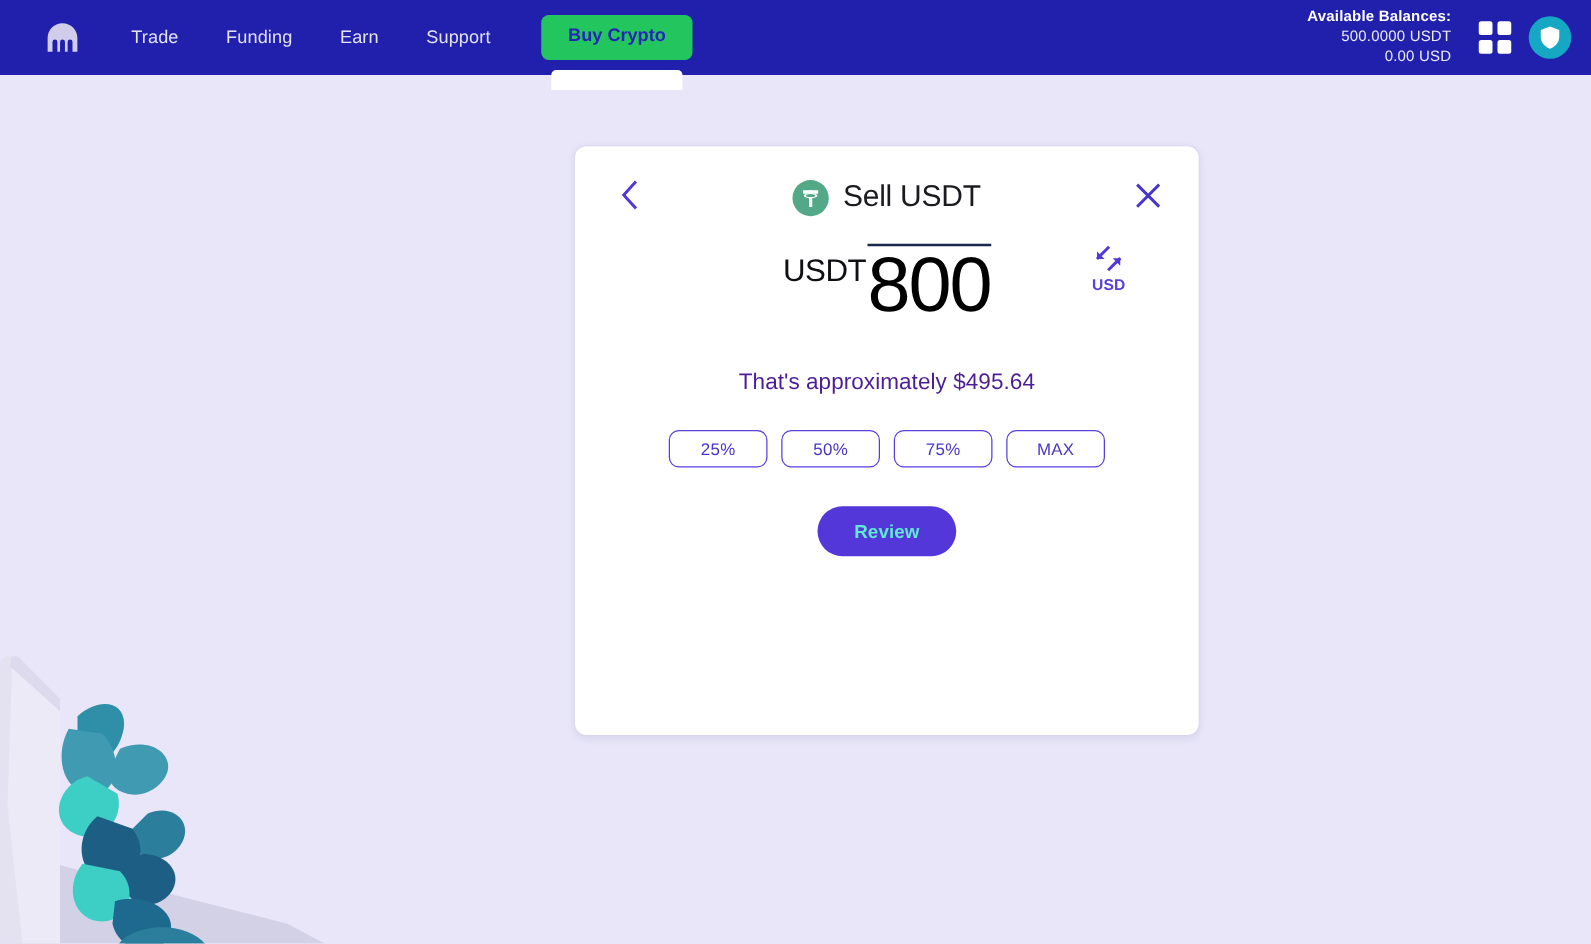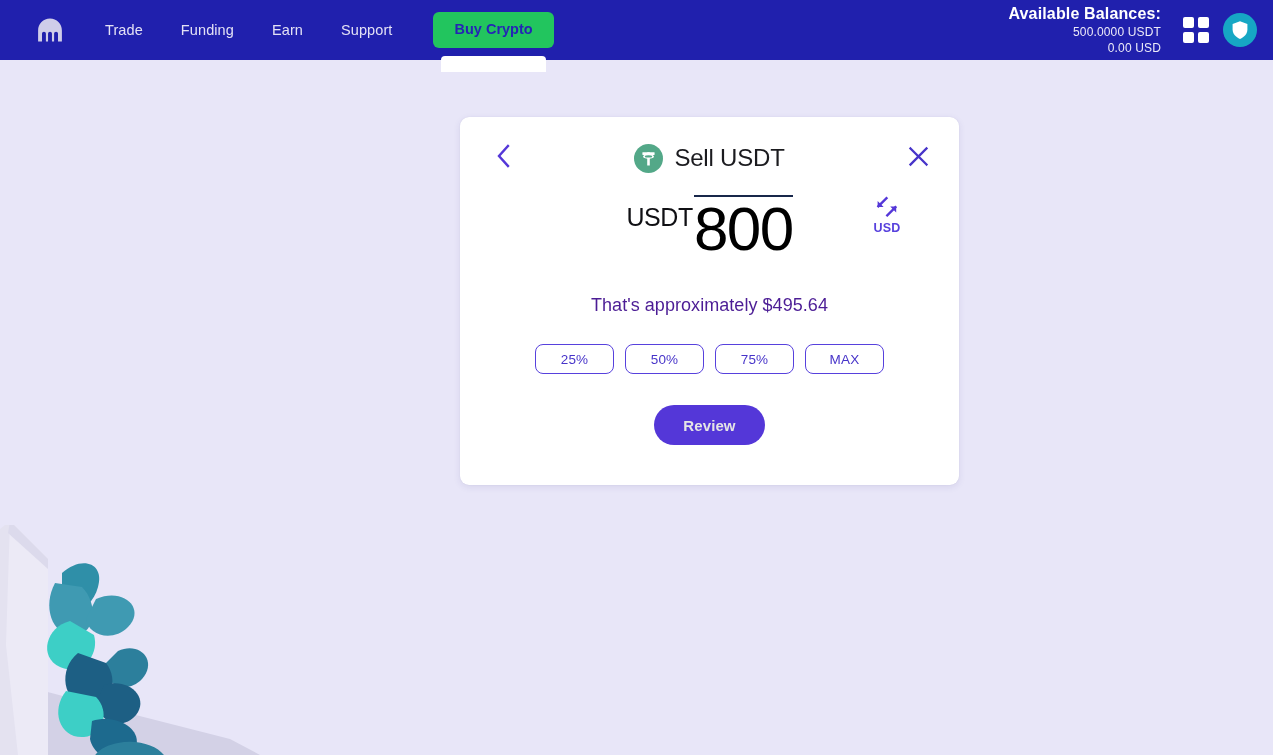--- a/index.html
+++ b/index.html
@@ -89,21 +89,21 @@
     gap: 0;
   }
 
   .balances {
     text-align: right;
     color: #ffffff;
     line-height: 1.33;
     margin-right: 18px;
   }
   .balances .bal-title {
-    font-size: 16px;
+    font-size: 12px;
     font-weight: 700;
     letter-spacing: 0.15px;
   }
   .balances .bal-row {
     font-size: 12px;
     font-weight: 400;
     color: #eceaf8;
     letter-spacing: 0.15px;
   }
 
@@ -156,21 +156,21 @@
     height: 230px;
     pointer-events: none;
   }
 
   
   .card {
     position: absolute;
     left: 460px;
     top: 57px;
     width: 499px;
-    height: 368px;
+    height: 471px;
     background: #ffffff;
     border-radius: 9px;
     box-shadow: 0 2px 7px rgba(60,50,130,0.10), 0 0 1px rgba(60,50,130,0.14);
   }
 
   .card-head {
     position: relative;
     height: 78px;
     display: flex;
     align-items: center;
@@ -313,21 +313,21 @@
     justify-content: center;
     margin-top: 31px;
   }
   .review-btn {
     min-width: 111px;
     height: 40px;
     padding: 0 26px;
     border: none;
     border-radius: 20px;
     background: #5437d8;
-    color: #e5e5e5;
+    color: #5eead4;
     font-family: "Liberation Sans", sans-serif;
     font-size: 15px;
     font-weight: 700;
     cursor: pointer;
     letter-spacing: 0.1px;
   }
 </style>
 </head>
 <body>
 

